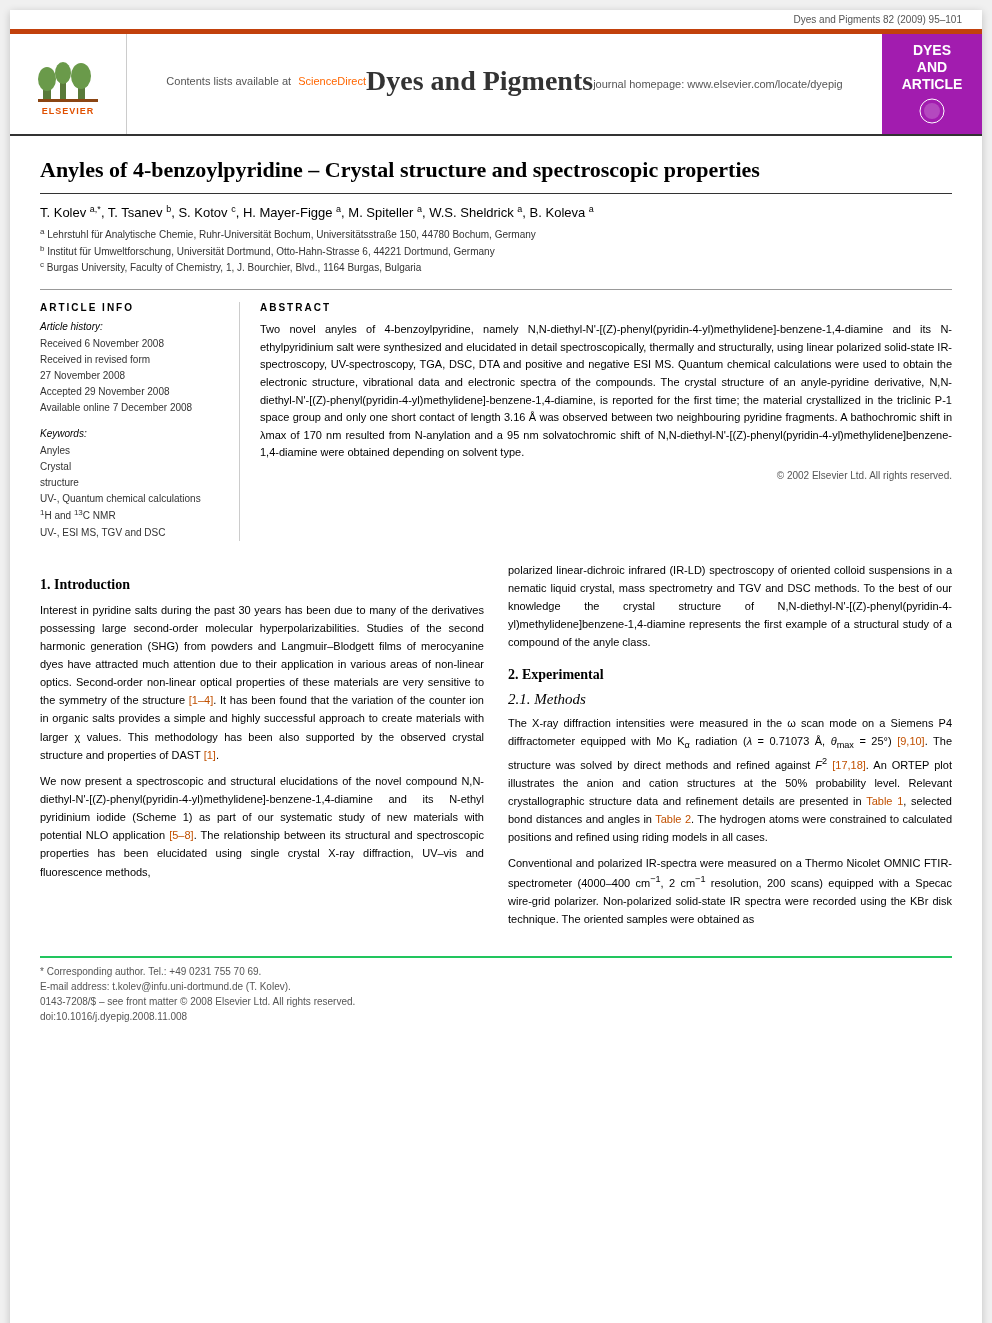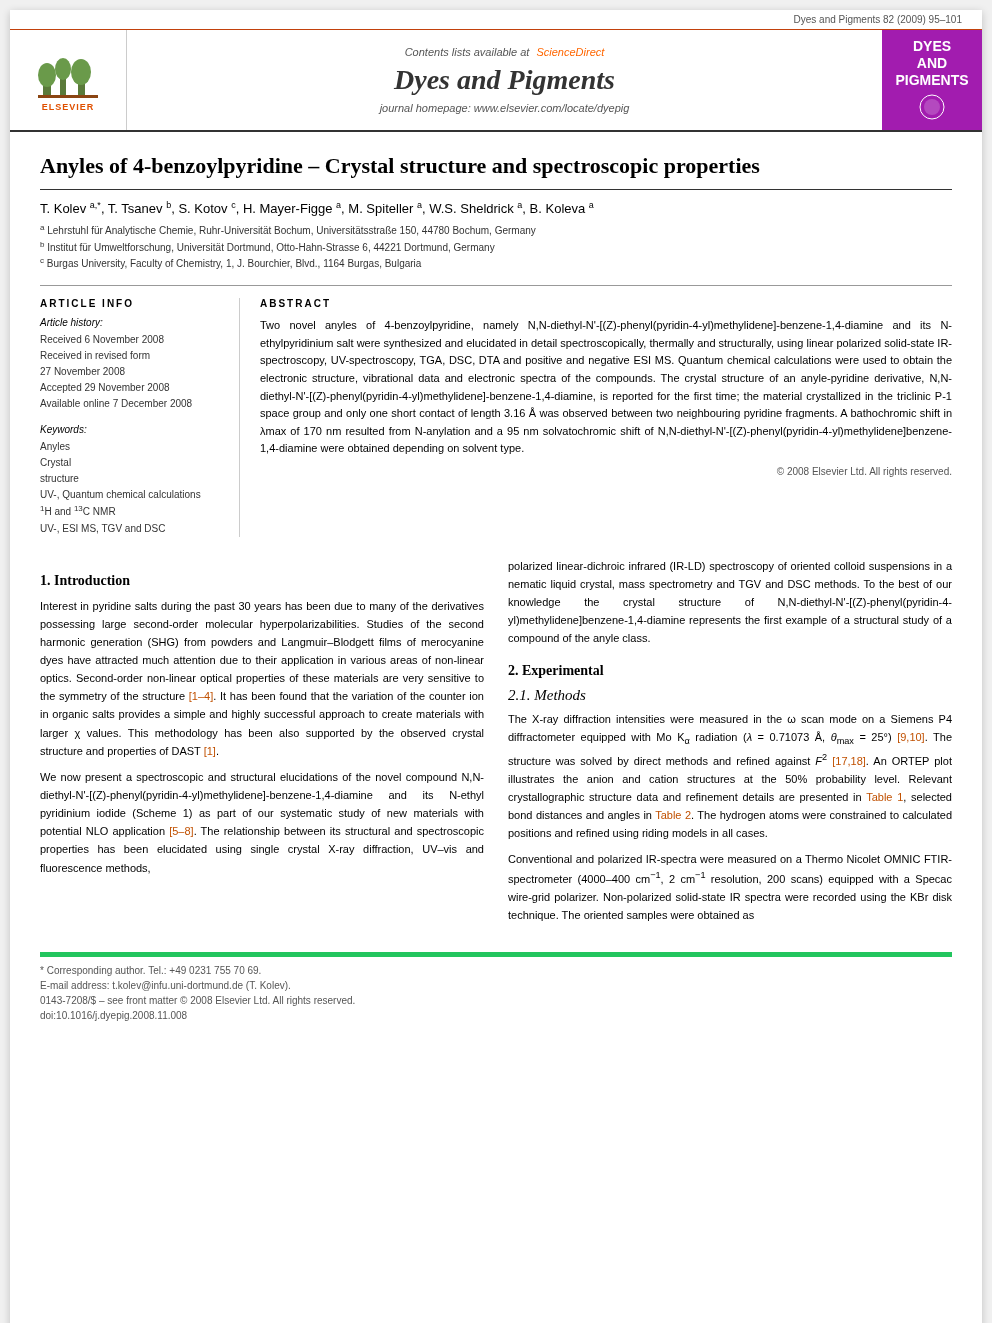--- a/index.html
+++ b/index.html
@@ -13,21 +13,21 @@
     .page {
       background: #fff;
       width: 992px;
       min-height: 1323px;
       padding: 0;
       box-shadow: 0 2px 8px rgba(0,0,0,0.2);
     }
     
     .journal-top-bar {
       background: #fff;
-      border-bottom: 1px solid #c2410c;
+      border-bottom: 5px solid #c2410c;
       padding: 4px 20px;
       text-align: right;
       font-size: 10px;
       color: #555;
       font-family: Arial, sans-serif;
     }
     
     .journal-header {
       display: flex;
       align-items: stretch;
@@ -56,25 +56,24 @@
       font-size: 9px;
       color: #e05000;
       font-weight: bold;
       letter-spacing: 1px;
       font-family: Arial, sans-serif;
       margin-top: 3px;
     }
     .journal-header-center {
       flex: 1;
       display: flex;
-      flex-direction: column;
+      flex-direction: row;
       align-items: center;
       justify-content: center;
       padding: 12px 20px;
-      font-style: italic;
     }
     .sciencedirect-line {
       font-size: 11px;
       color: #555;
       font-family: Arial, sans-serif;
       margin-bottom: 6px;
     }
     .journal-title-main {
       font-size: 28px;
       font-weight: bold;
@@ -261,21 +260,21 @@
     }
     .body-text a, .inline-ref {
       color: #c05000;
       text-decoration: none;
     }
 
     
     .page-footer {
       margin-top: 20px;
       padding-top: 8px;
-      border-top: 5px solid #22c55e;
+      border-top: 2px solid #22c55e;
       font-size: 10px;
       color: #555;
       font-family: Arial, sans-serif;
     }
     .footer-note {
       margin-bottom: 4px;
     }
   </style>
 </head>
 <body>
@@ -307,21 +306,21 @@
         <span>Contents lists available at</span>
         <span style="color:#f60; margin-left:4px;">ScienceDirect</span>
       </div>
       <div class="journal-title-main">Dyes and Pigments</div>
       <div class="journal-homepage">journal homepage: www.elsevier.com/locate/dyepig</div>
     </div>
     <div class="journal-header-right">
       <div class="journal-logo-right">
         <div class="big-text">DYES</div>
         <div class="big-text">AND</div>
-        <div class="big-text">PIGMENTS</div>
+        <div class="big-text">ARTICLE</div>
         <svg width="50" height="30" viewBox="0 0 50 30" style="margin-top:4px;">
           <circle cx="25" cy="15" r="12" fill="none" stroke="#fff" stroke-width="1"></circle>
           <circle cx="25" cy="15" r="8" fill="rgba(255,255,255,0.2)"></circle>
         </svg>
       </div>
     </div>
   </div>
 
   <div class="main-content">
 
@@ -354,21 +353,21 @@
           <span class="keyword-item">structure</span>
           <span class="keyword-item">UV-, Quantum chemical calculations</span>
           <span class="keyword-item"><sup style="font-size:8px;">1</sup>H and <sup style="font-size:8px;">13</sup>C NMR</span>
           <span class="keyword-item">UV-, ESI MS, TGV and DSC</span>
         </div>
       </div>
 
       <div class="col-right">
         <div class="section-heading">ABSTRACT</div>
         <div class="abstract-text">Two novel anyles of 4-benzoylpyridine, namely N,N-diethyl-N'-[(Z)-phenyl(pyridin-4-yl)methylidene]-benzene-1,4-diamine and its N-ethylpyridinium salt were synthesized and elucidated in detail spectroscopically, thermally and structurally, using linear polarized solid-state IR-spectroscopy, UV-spectroscopy, TGA, DSC, DTA and positive and negative ESI MS. Quantum chemical calculations were used to obtain the electronic structure, vibrational data and electronic spectra of the compounds. The crystal structure of an anyle-pyridine derivative, N,N-diethyl-N'-[(Z)-phenyl(pyridin-4-yl)methylidene]-benzene-1,4-diamine, is reported for the first time; the material crystallized in the triclinic P-1 space group and only one short contact of length 3.16 Å was observed between two neighbouring pyridine fragments. A bathochromic shift in λmax of 170 nm resulted from N-anylation and a 95 nm solvatochromic shift of N,N-diethyl-N'-[(Z)-phenyl(pyridin-4-yl)methylidene]benzene-1,4-diamine were obtained depending on solvent type.</div>
-        <div class="copyright-line">© 2008 Elsevier Ltd. All rights reserved.</div>
+        <div class="copyright-line">© 2002 Elsevier Ltd. All rights reserved.</div>
       </div>
     </div>
 
     <div class="body-two-col">
 
       <div class="body-col">
         <div class="section-title">
           <span>1.</span>
           <span>Introduction</span>
         </div>

